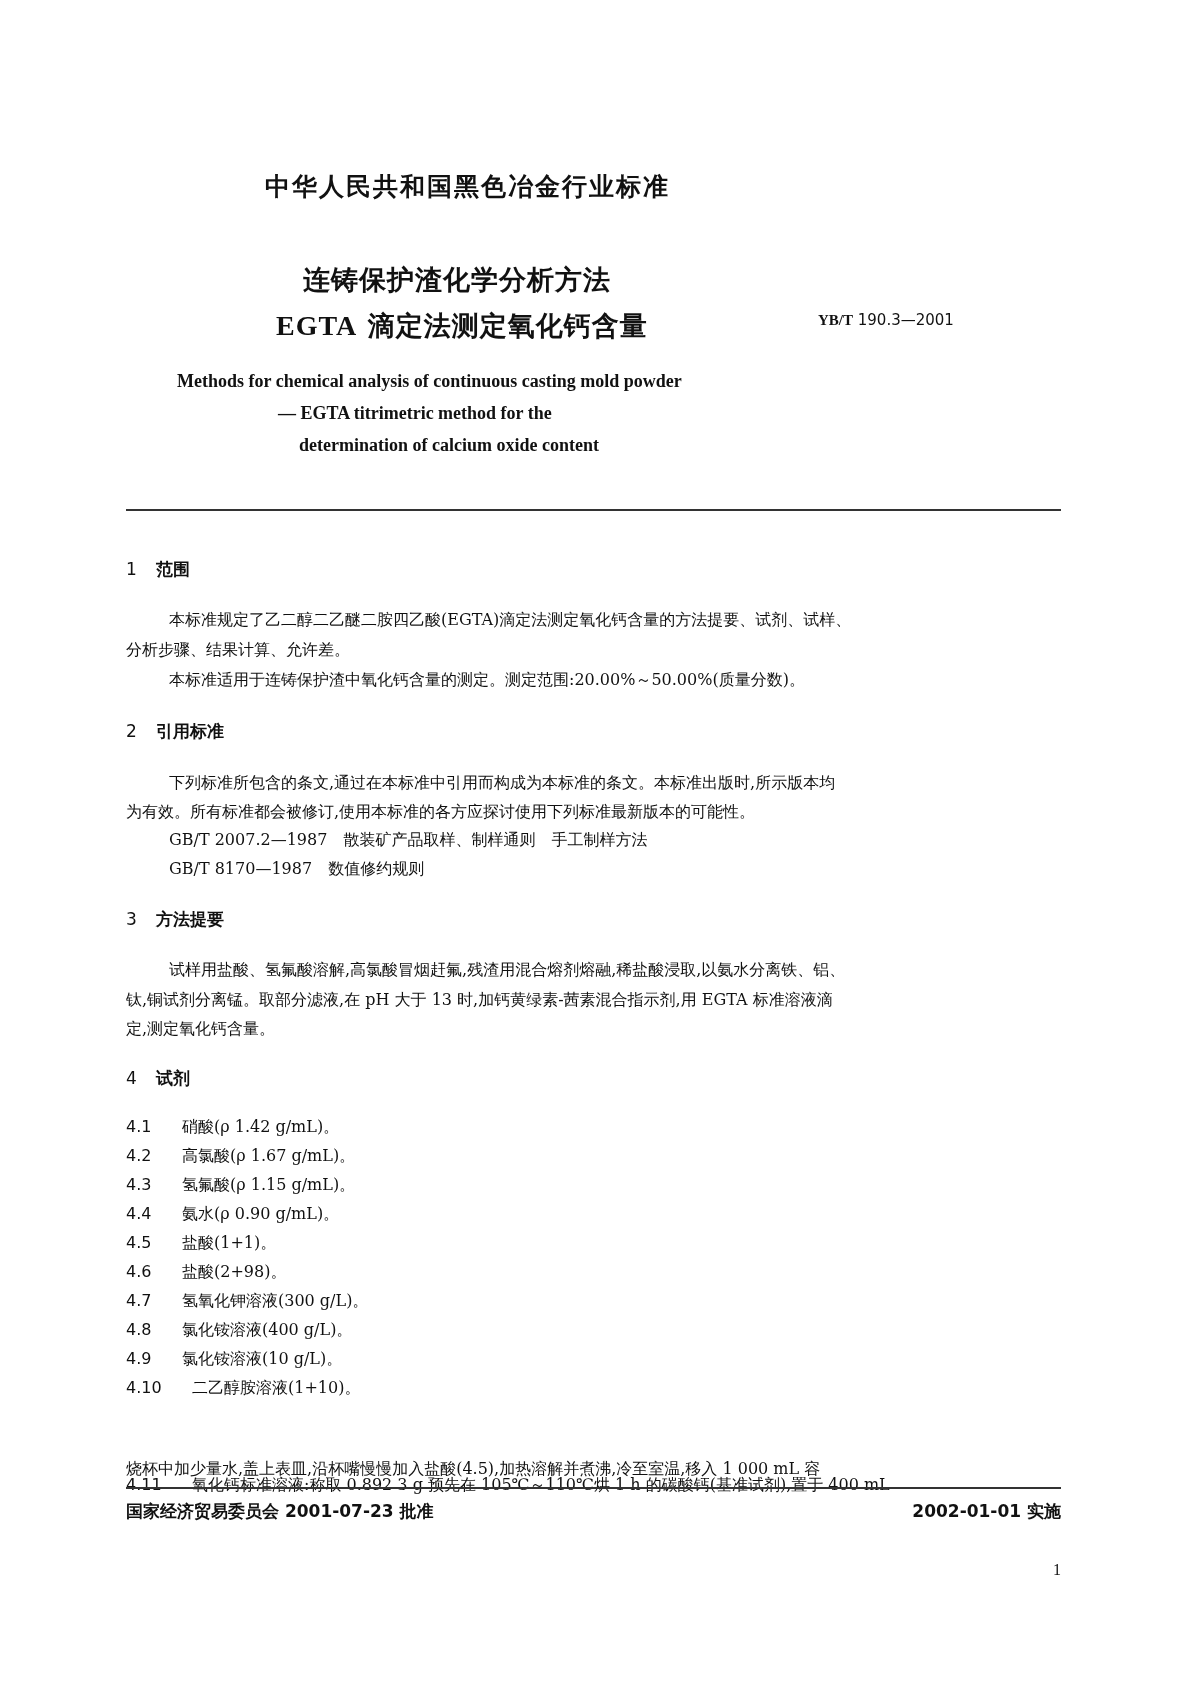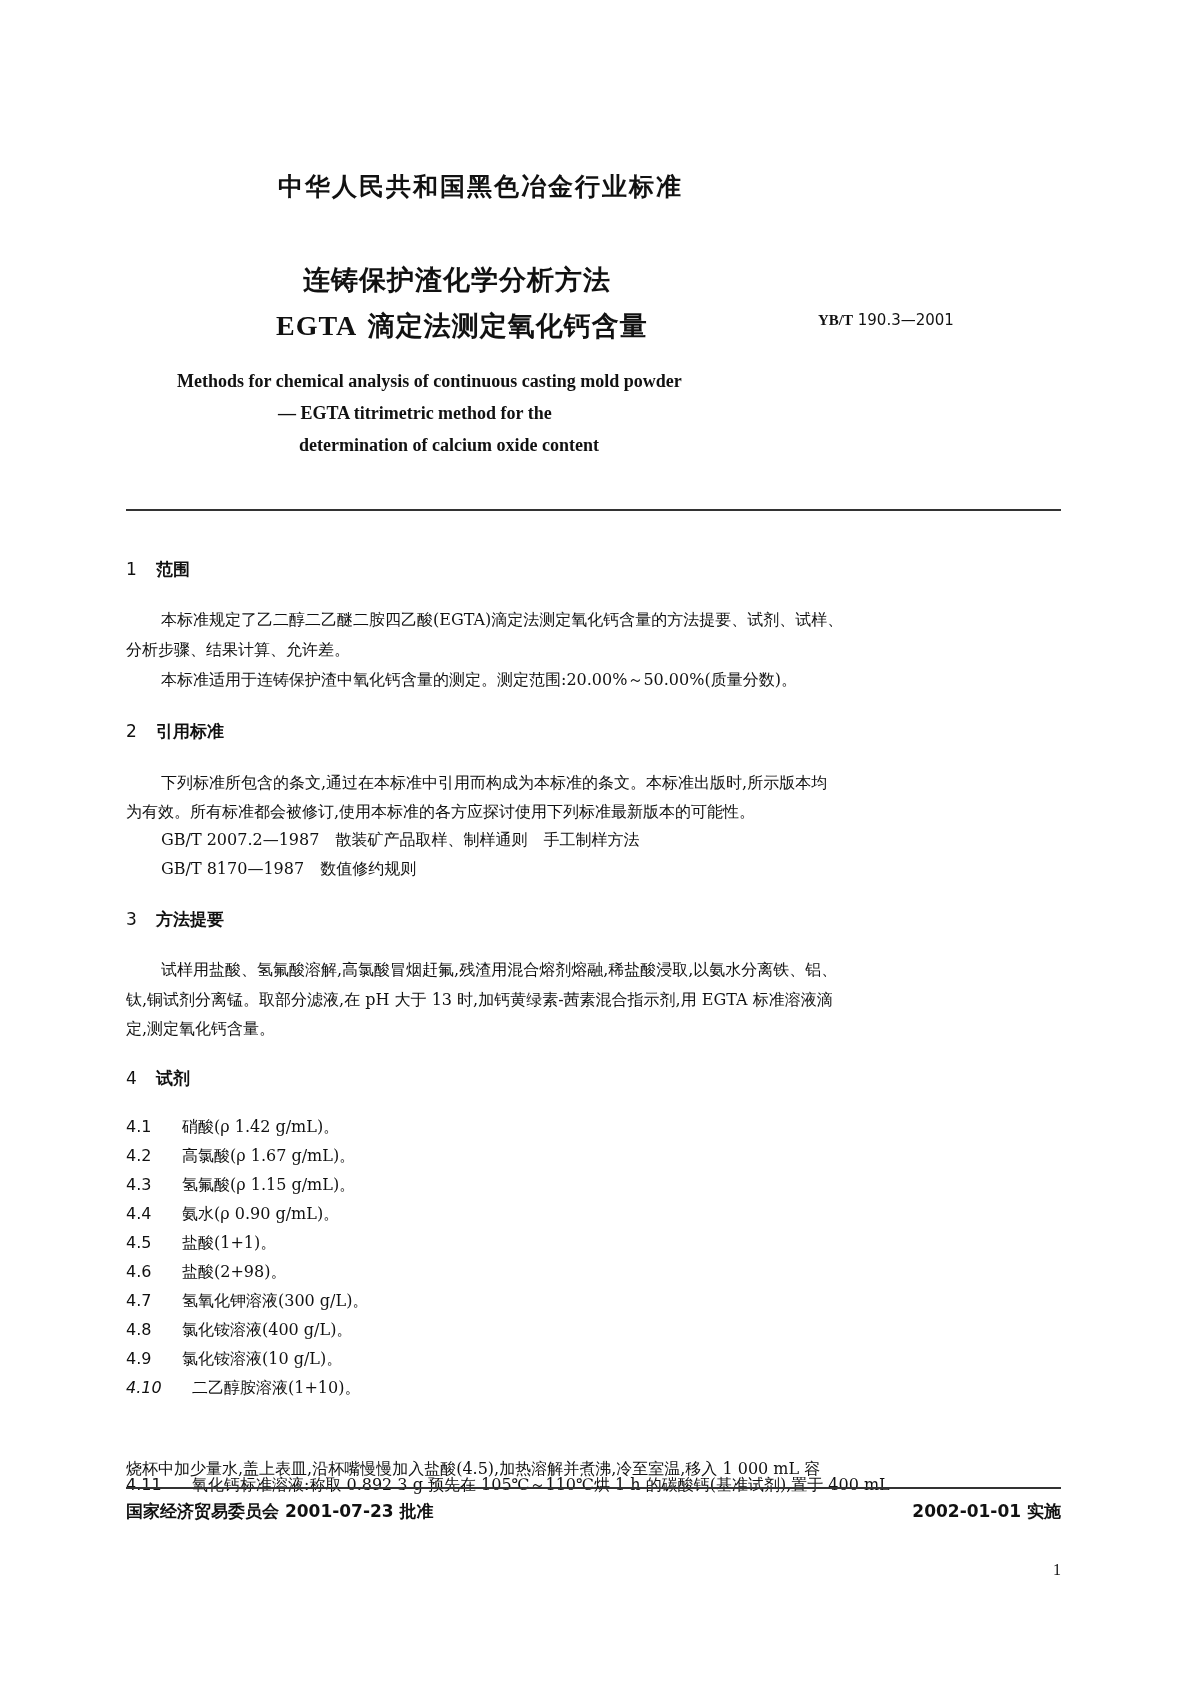--- a/index.html
+++ b/index.html
@@ -1,34 +1,34 @@
 <!DOCTYPE html>
 <html><head>
 <meta charset="utf-8">
 <style>
   html, body { margin: 0; padding: 0; background: #ffffff; }
   body { width: 1191px; height: 1684px; position: relative; overflow: hidden; color: #111; font-family: "DejaVu Sans", sans-serif; }
   .abs { position: absolute; white-space: nowrap; }
-  .org { left: 278px; top: 170px; font-size: 25px; font-weight: bold; letter-spacing: 2px; }
+  .org { left: 265px; top: 170px; font-size: 25px; font-weight: bold; letter-spacing: 2px; }
   .title1 { left: 303px; top: 262px; font-size: 27px; font-weight: bold; letter-spacing: 1px; }
   .title2 { left: 276px; top: 308px; font-size: 27px; font-weight: bold; letter-spacing: 1px; }
   .title2 .latin { font-family: "Liberation Serif", serif; font-size: 28px; }
   .stdno { left: 818px; top: 311px; font-size: 15px; }
   .stdno .yb { font-family: "Liberation Serif", serif; font-weight: bold; }
   .en { font-family: "Liberation Serif", serif; font-weight: bold; font-size: 18px; }
   .en1 { left: 177px; top: 371px; }
   .en2 { left: 278px; top: 403px; }
   .en3 { left: 299px; top: 435px; }
   .rule { position: absolute; left: 126px; width: 935px; height: 2px; background: #333; }
   .rule.top { top: 509px; }
   .rule.bottom { top: 1487px; }
   .sec { left: 126px; font-size: 17px; font-weight: bold; }
   .sec .num { font-weight: normal; display: inline-block; width: 30px; }
   .p { font-family: "DejaVu Serif", serif; font-size: 16px; left: 126px; }
-  .ind { left: 161px; }
+  .ind { left: 169px; }
   .item { left: 126px; font-size: 16px; }
   .item .n { display: inline-block; width: 56px; font-family: "DejaVu Sans", sans-serif; }
   .item .t { font-family: "DejaVu Serif", serif; }
   .foot { font-size: 17px; font-weight: bold; top: 1500px; }
   .foot-left { left: 126px; }
   .foot-right { right: 130px; }
   .pageno { right: 130px; top: 1561px; font-family: "Liberation Serif", serif; font-size: 16px; }
 </style>
 </head>
 <body>
@@ -65,21 +65,21 @@
 
 <div class="abs item" style="top:1117px;"><span class="n">4.1</span><span class="t">硝酸(ρ 1.42 g/mL)。</span></div>
 <div class="abs item" style="top:1146px;"><span class="n">4.2</span><span class="t">高氯酸(ρ 1.67 g/mL)。</span></div>
 <div class="abs item" style="top:1175px;"><span class="n">4.3</span><span class="t">氢氟酸(ρ 1.15 g/mL)。</span></div>
 <div class="abs item" style="top:1204px;"><span class="n">4.4</span><span class="t">氨水(ρ 0.90 g/mL)。</span></div>
 <div class="abs item" style="top:1233px;"><span class="n">4.5</span><span class="t">盐酸(1+1)。</span></div>
 <div class="abs item" style="top:1262px;"><span class="n">4.6</span><span class="t">盐酸(2+98)。</span></div>
 <div class="abs item" style="top:1291px;"><span class="n">4.7</span><span class="t">氢氧化钾溶液(300 g/L)。</span></div>
 <div class="abs item" style="top:1320px;"><span class="n">4.8</span><span class="t">氯化铵溶液(400 g/L)。</span></div>
 <div class="abs item" style="top:1349px;"><span class="n">4.9</span><span class="t">氯化铵溶液(10 g/L)。</span></div>
-<div class="abs item" style="top:1378px;"><span class="n" style="width:66px;font-style:italic;">4.10</span><span class="t">二乙醇胺溶液(1+10)。</span></div>
+<div class="abs item" style="top:1378px;"><span class="n" style="width:66px;">4.10</span><span class="t">二乙醇胺溶液(1+10)。</span></div>
 <div class="abs item" style="top:1430px;"><span class="n" style="width:66px;margin-top:45px;">4.11</span><span class="t">氧化钙标准溶液:称取 0.892 3 g 预先在 105℃～110℃烘 1 h 的碳酸钙(基准试剂),置于 400 mL</span></div>
 <div class="abs p" style="top:1459px;">烧杯中加少量水,盖上表皿,沿杯嘴慢慢加入盐酸(4.5),加热溶解并煮沸,冷至室温,移入 1 000 mL 容</div>
 
 <div class="rule bottom"></div>
 
 <div class="abs foot foot-left">国家经济贸易委员会 2001-07-23 批准</div>
 <div class="abs foot foot-right">2002-01-01 实施</div>
 <div class="abs pageno">1</div>
 
 </body></html>

